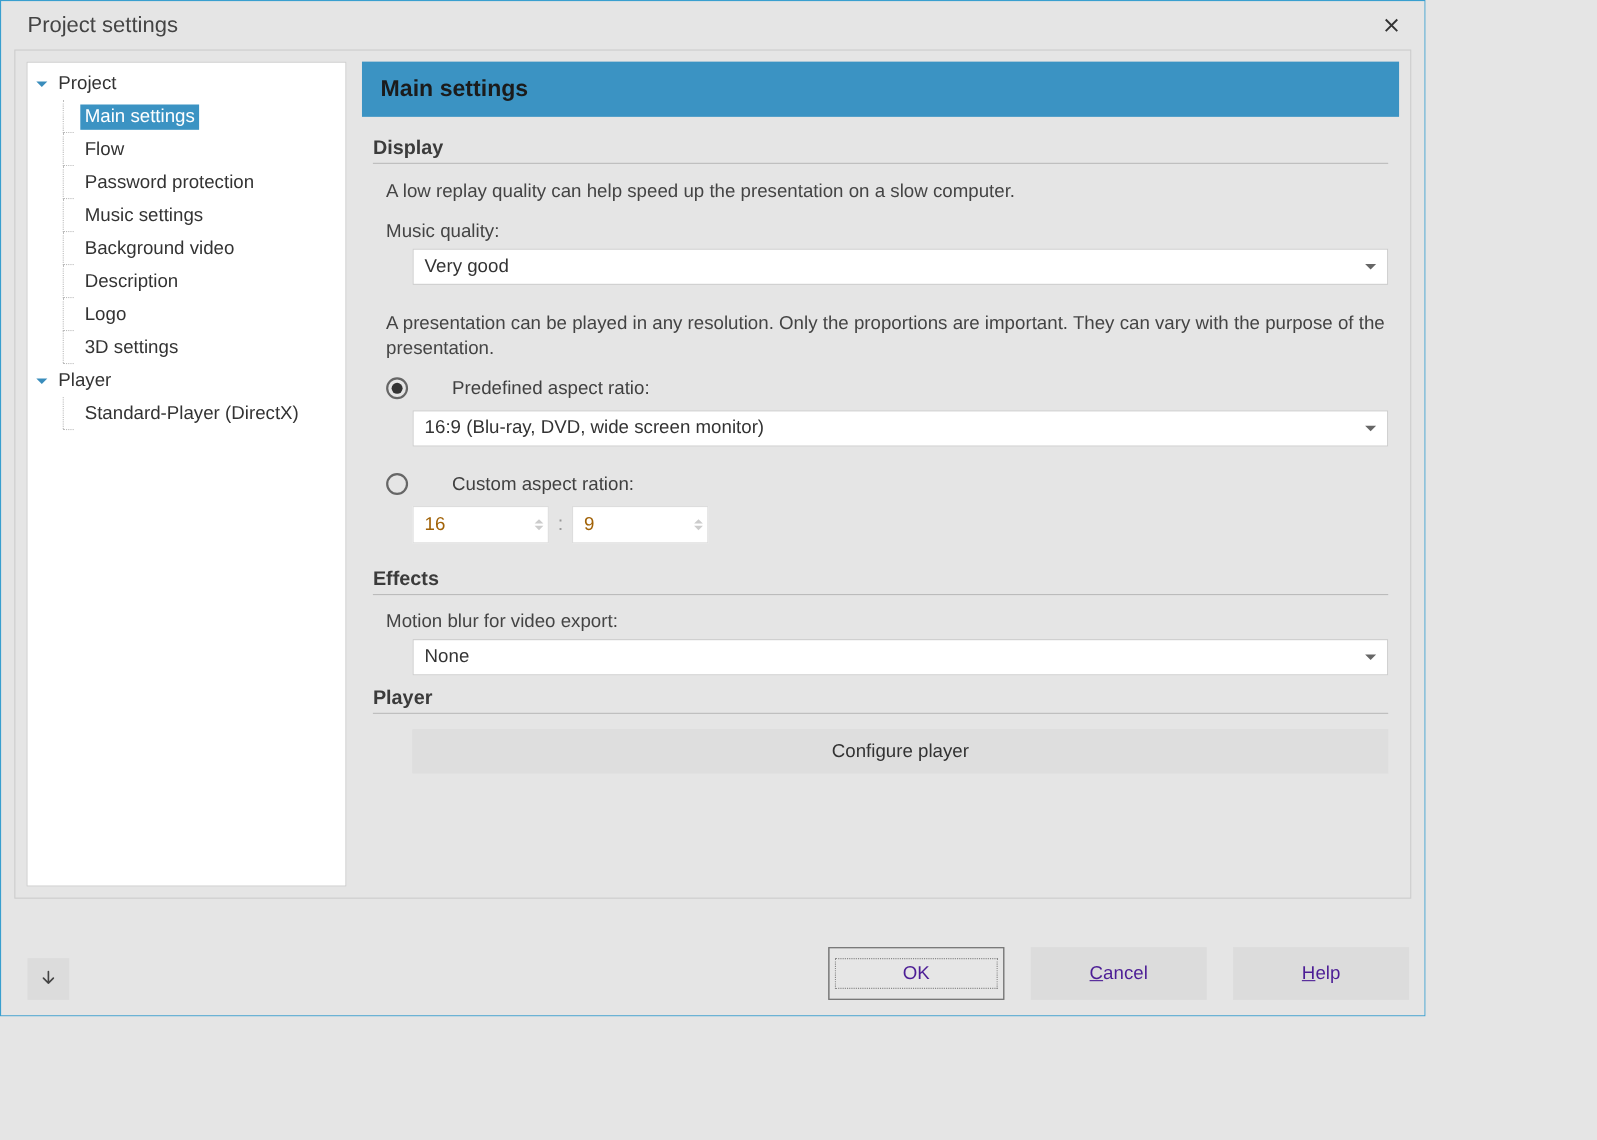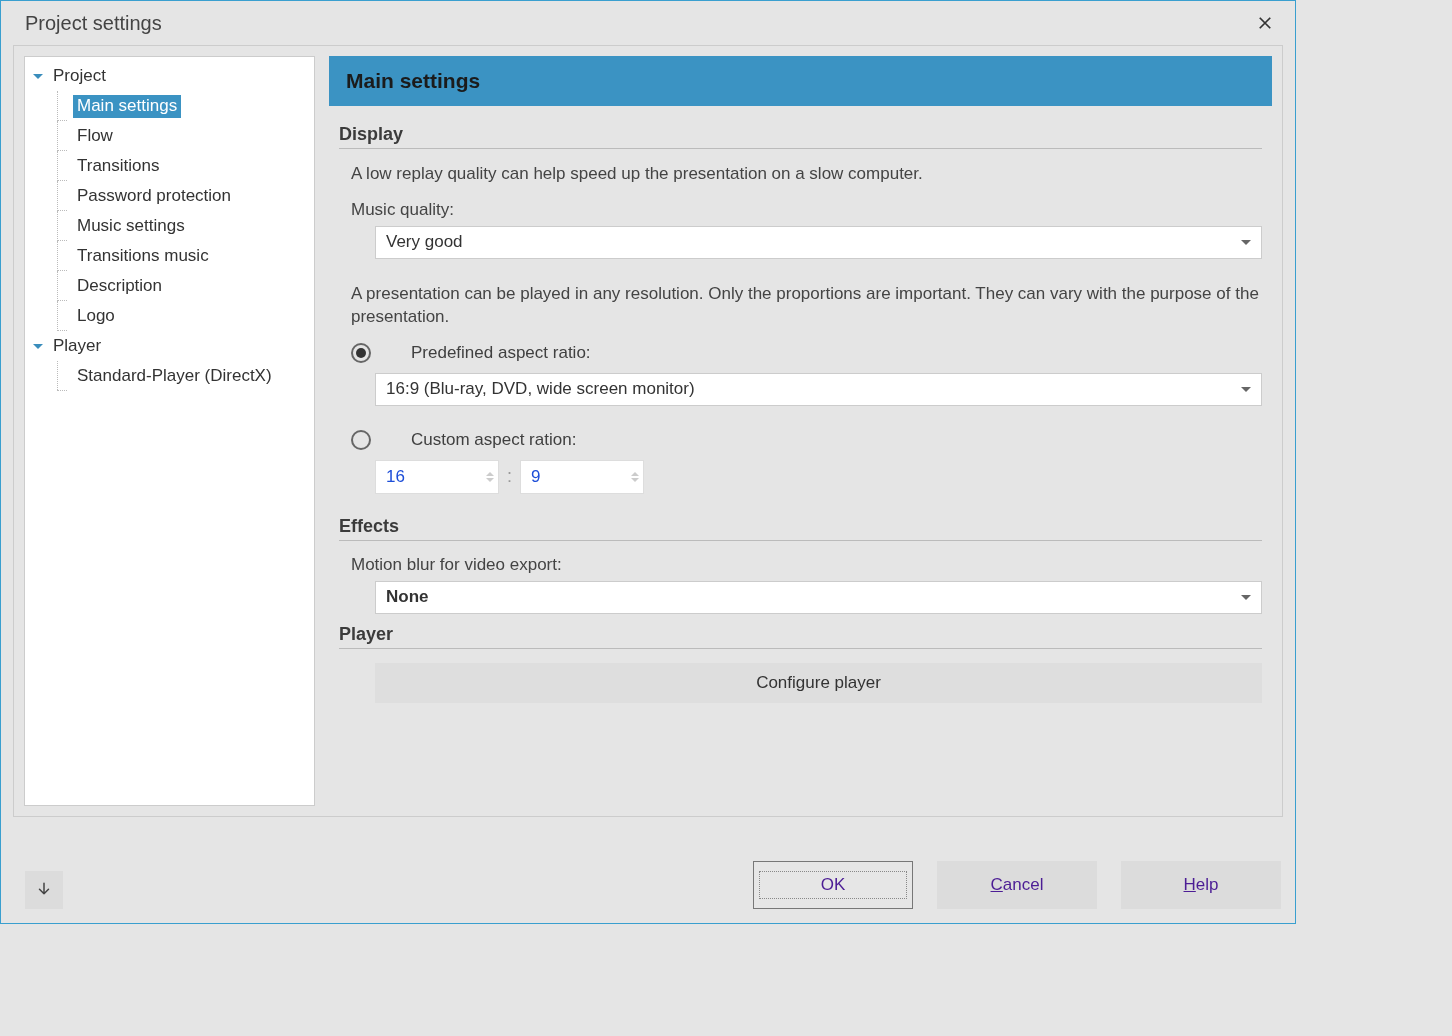--- a/index.html
+++ b/index.html
@@ -202,21 +202,21 @@
   .spinner {
     width: 124px; height: 34px;
     background: #fff;
     border: 1px solid #ddd;
     display: flex;
     align-items: center;
     padding: 0 4px 0 10px;
     color: #aaa;
     justify-content: space-between;
   }
-  .spinner.disabled { background: #fff; color: #1d4ed8; gap: 11px; }
+  .spinner.disabled { background: #fff; color: #a16207; gap: 11px; }
   .spinner .arrows {
     display: flex; flex-direction: column; gap: 2px;
     align-items: center;
   }
   .spinner .arrows .up {
     width: 0; height: 0;
     border-left: 4px solid transparent;
     border-right: 4px solid transparent;
     border-bottom: 4px solid #ccc;
   }
@@ -268,21 +268,21 @@
     border: 1px dotted #888;
     width: 148px; height: 28px;
     display:flex; align-items:center; justify-content:center;
   }
   .footer .btn.primary {
     border: 1px solid #888;
     background: #e6e6e6;
     padding:0;
   }
   .underline-first::first-letter { text-decoration: underline; }
-  .tight .select { margin-bottom: 10px; font-weight: bold; }
+  .tight .select { margin-bottom: 10px; }
 </style>
 </head>
 <body>
 
 <div class="window">
 
   <div class="titlebar">
     <div class="title">Project settings</div>
     <div class="close">
       <svg viewBox="0 0 16 16" width="14" height="14">
@@ -301,41 +301,41 @@
       <div class="tree-row child selected">
         <span class="guide"></span>
           <span class="label">Main settings</span>
       </div>
       <div class="tree-row child">
         <span class="guide"></span>
           <span class="label">Flow</span>
       </div>
       <div class="tree-row child">
         <span class="guide"></span>
-          <span class="label">Transitions</span>
-      </div>
-      <div class="tree-row child">
-        <span class="guide"></span>
           <span class="label">Password protection</span>
       </div>
       <div class="tree-row child">
         <span class="guide"></span>
           <span class="label">Music settings</span>
       </div>
       <div class="tree-row child">
         <span class="guide"></span>
-          <span class="label">Transitions music</span>
+          <span class="label">Background video</span>
       </div>
       <div class="tree-row child">
         <span class="guide"></span>
           <span class="label">Description</span>
       </div>
       <div class="tree-row child">
         <span class="guide"></span>
           <span class="label">Logo</span>
+      </div>
+      <div class="tree-row child last">
+        <span class="guide"></span>
+          <span class="label">3D settings</span>
       </div>
       <div class="tree-row parent">
         <span class="caret"></span>
         <span class="label">Player</span>
       </div>
       <div class="tree-row child last">
         <span class="guide"></span>
           <span class="label">Standard-Player (DirectX)</span>
       </div>
     </div>

